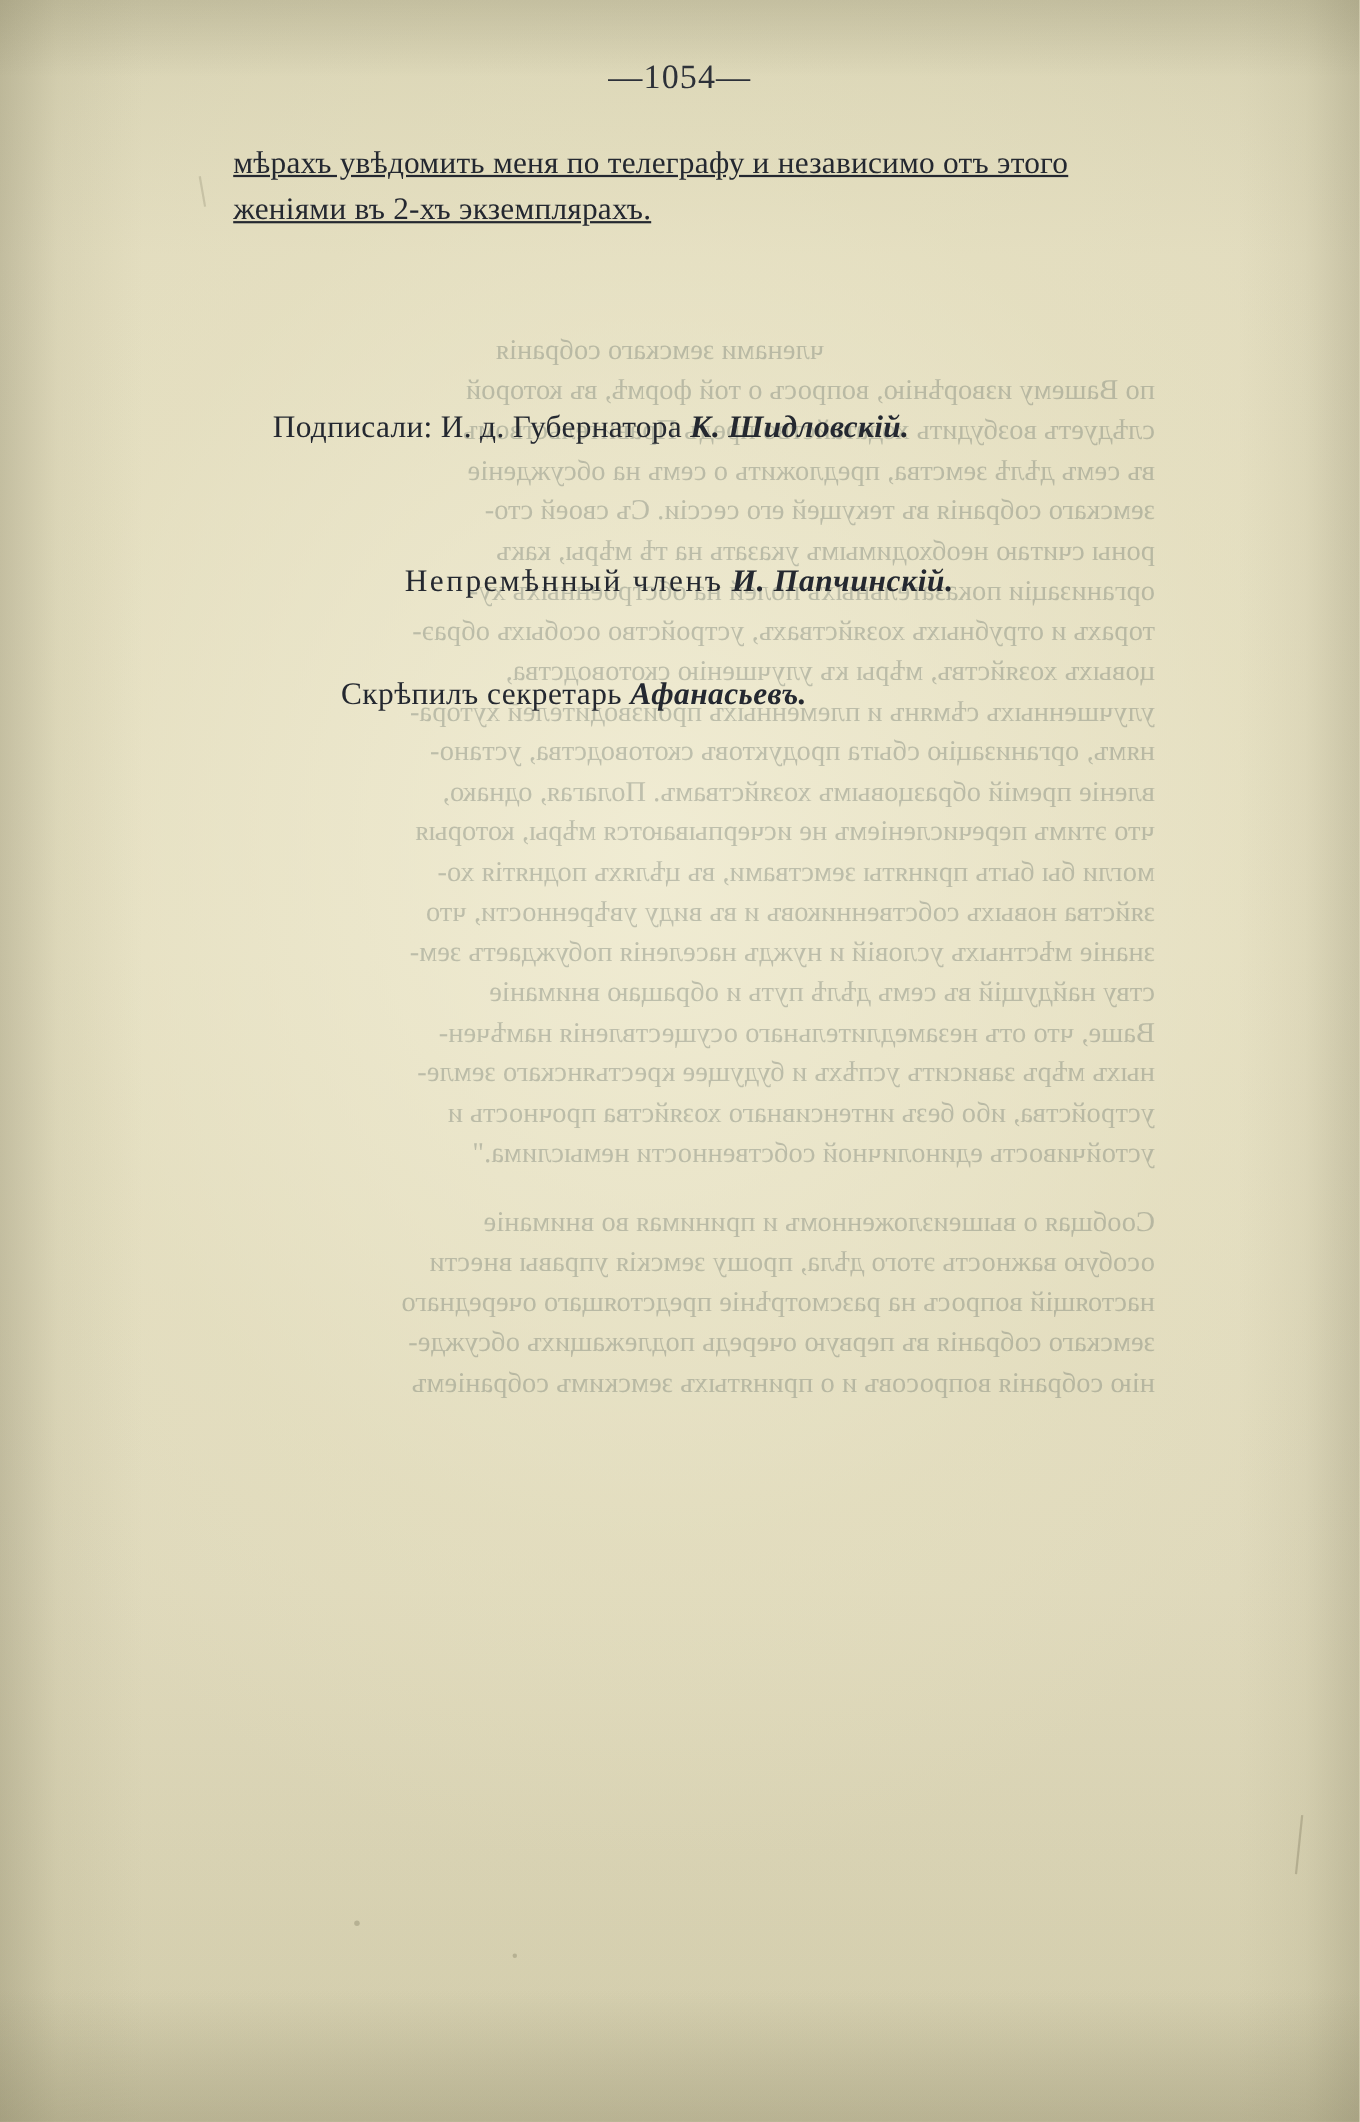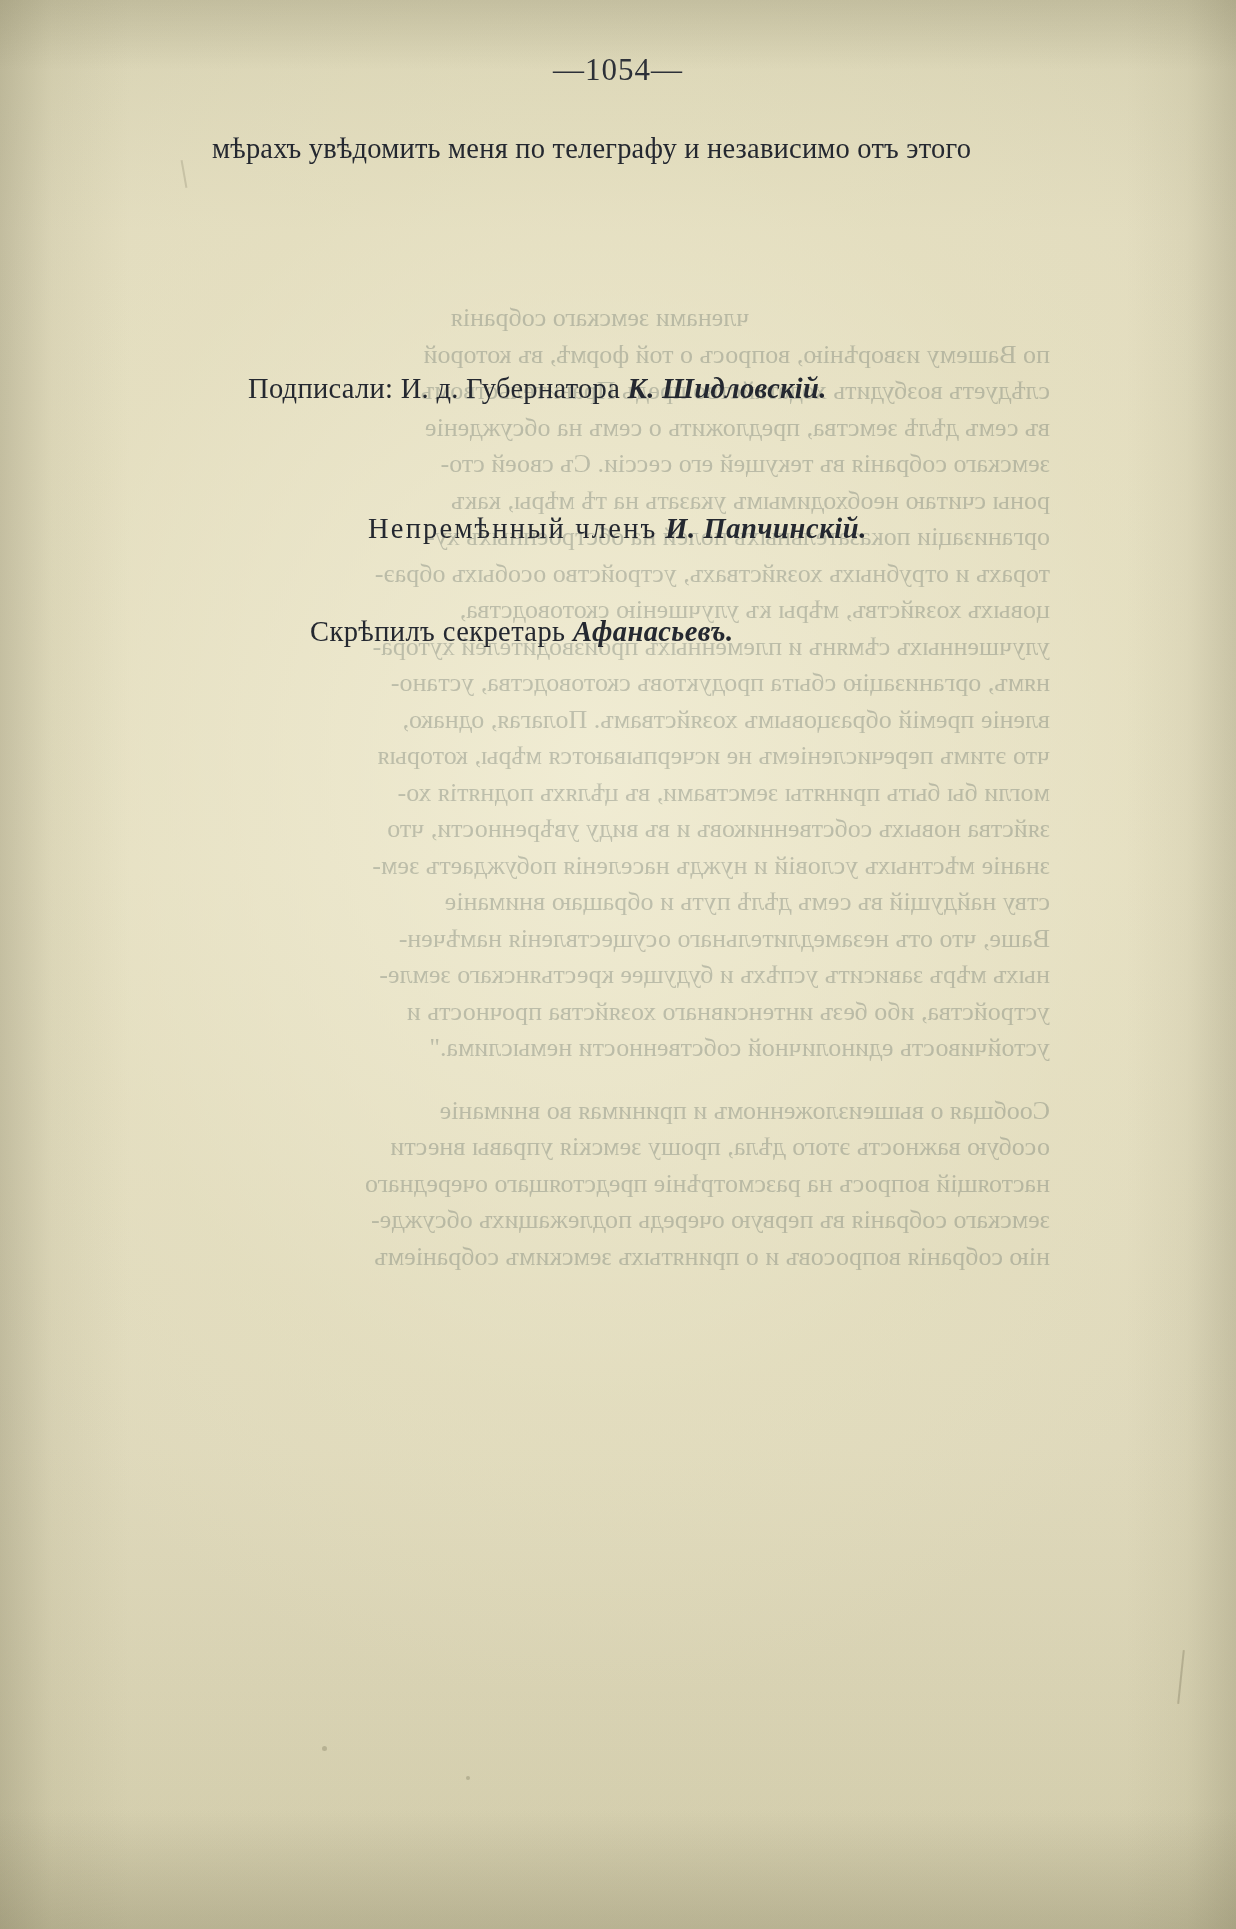--- a/index.html
+++ b/index.html
@@ -74,20 +74,21 @@
   }
 
   .para {
     font-size: 28.5px;
     line-height: 1.475;
     color: #242830;
     text-align: justify;
     text-align-last: left;
     letter-spacing: 0.2px;
     font-weight: 500;
+    text-decoration: underline;
   }
   .para .ln {
     display: block;
     white-space: nowrap;
   }
   .ln.justify {
     display: flex;
     justify-content: space-between;
   }
 
@@ -179,20 +180,21 @@
     <span class="bl">нію собранія вопросовъ и о принятыхъ земскимъ собраніемъ</span>
   </div>
 
   <div class="folio">—1054—</div>
 
   <div class="body-block">
     <div class="para">
       <span class="ln justify">
           <span>мѣрахъ увѣдомить меня по телеграфу и независимо отъ этого</span>
         </span>
+      <span class="ln"><span>женіями въ 2-хъ экземплярахъ.</span></span>
     </div>
   </div>
 
   <div class="sig sig-1">
     <span>Подписали: И. д. Губернатора</span>
     <span class="nm">К. Шидловскій.</span>
   </div>
 
   <div class="sig sig-2">
     <span class="spaced">Непремѣнный членъ</span>

